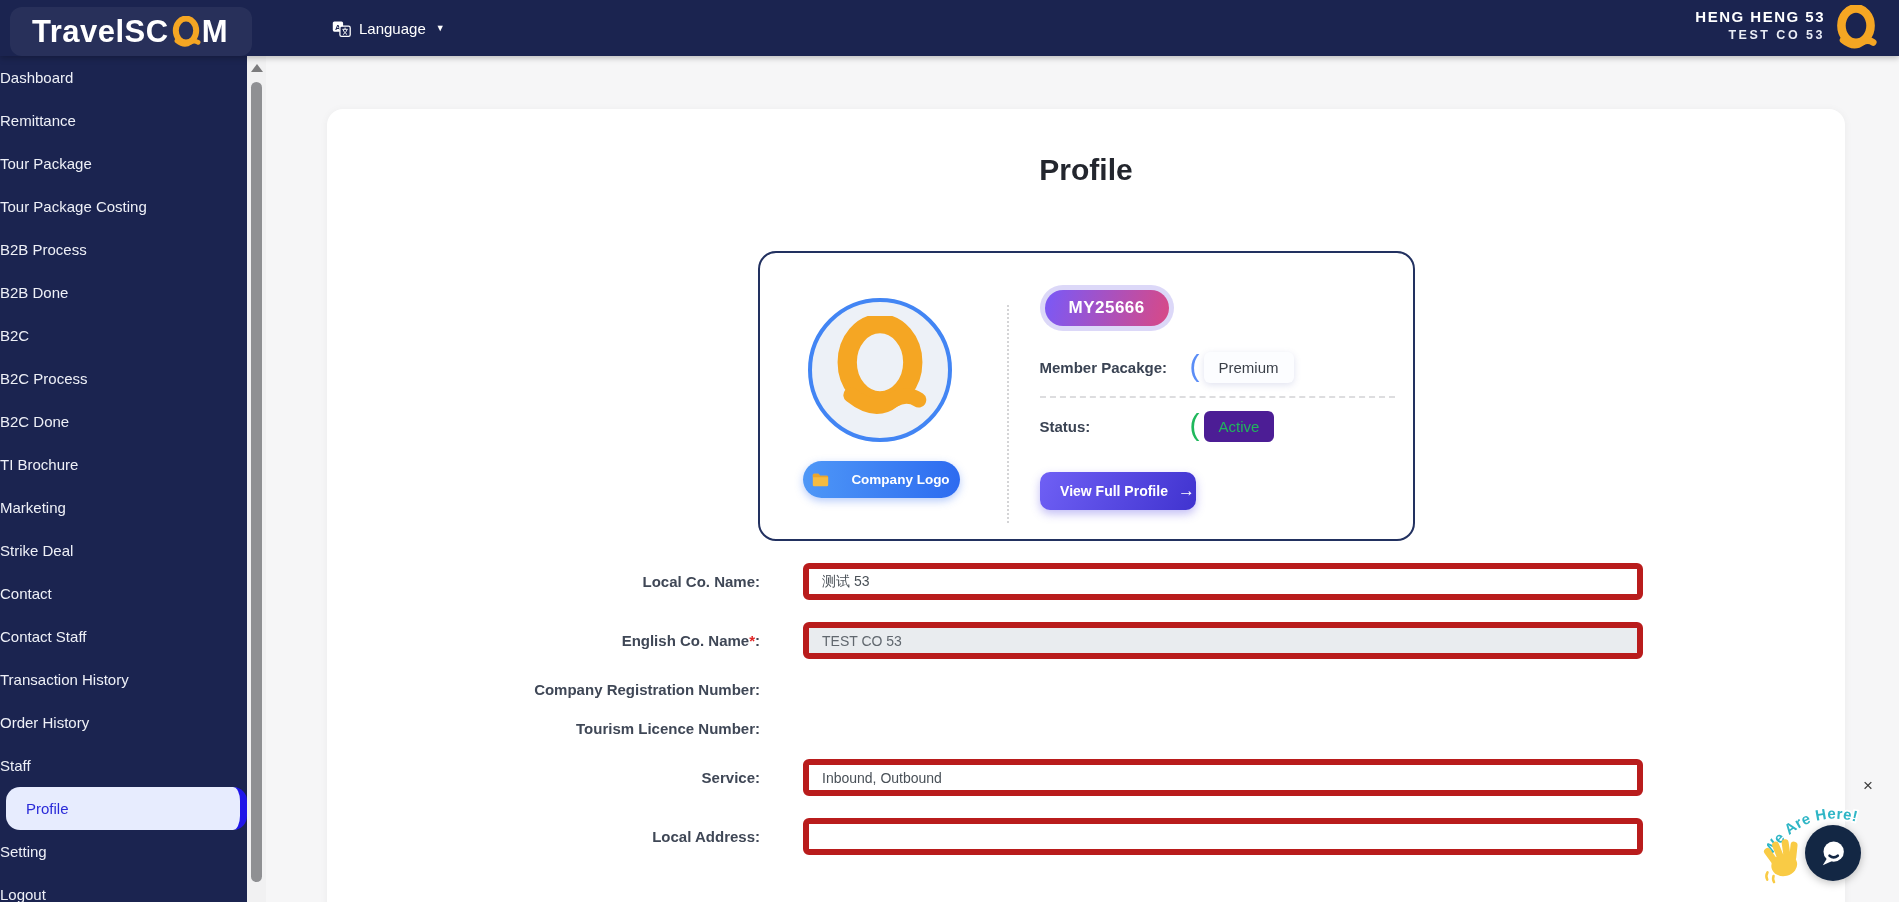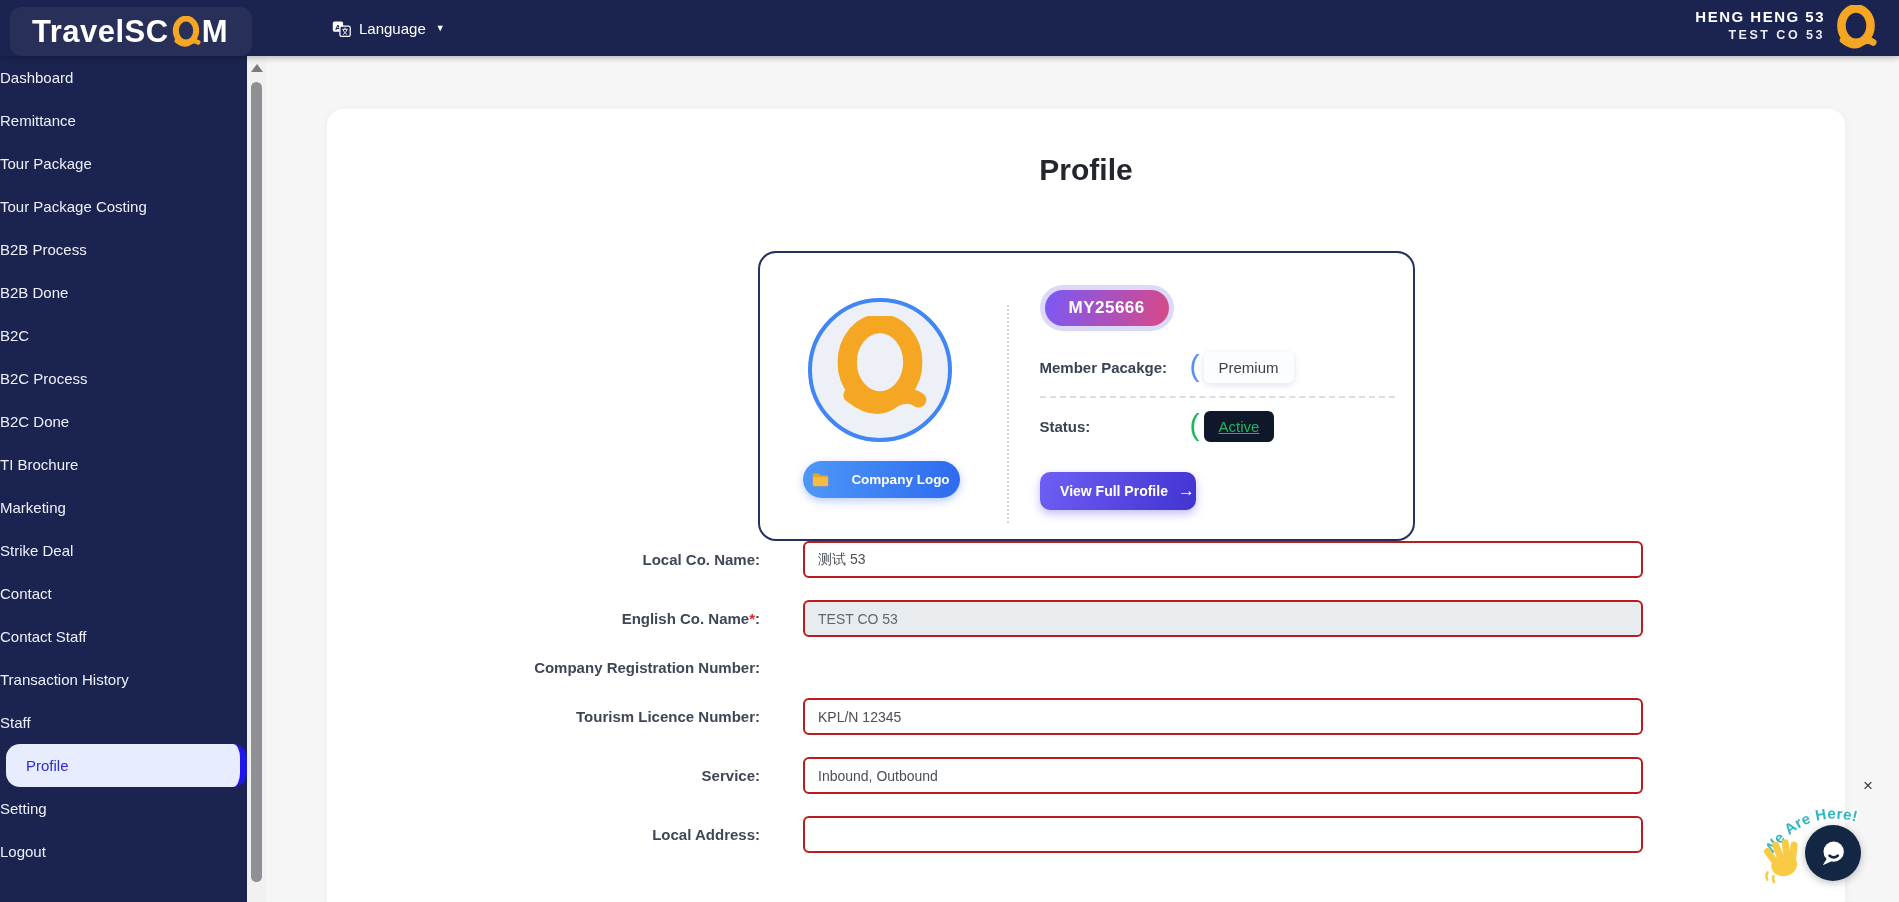--- a/index.html
+++ b/index.html
@@ -55,34 +55,34 @@
   .badge-outer { display:inline-block; margin-top:32px; padding:5px; border-radius:28px; background:#dcd8f8; }
   .badge-inner { padding:8px 24px; border-radius:23px; background:linear-gradient(105deg,#7e58f2 5%,#d44a8b 95%);
                  color:#fff; font-size:17px; font-weight:bold; letter-spacing:.5px; }
   .kv-row { display:flex; align-items:center; margin-top:21px; }
   .kv-label { flex:0 0 150px; font-size:15px; font-weight:bold; color:#3a4353; }
   .bracket { font-size:30px; font-weight:400; line-height:0; position:relative; top:-2px; margin-right:4px; }
   .bracket.blue { color:#5b8df6; }
   .bracket.green { color:#1fb85c; }
   .chip { padding:7px 15px; border-radius:6px; font-size:15px; }
   .chip.premium { background:#fcfdff; color:#3a3f48; box-shadow:0 2px 7px rgba(100,110,180,.20); }
-  .chip.active-chip { background:#0f172a; color:#21b55c;text-decoration:underline; }
+  .chip.active-chip { background:#4c1d95; color:#21b55c; }
   .dash-div { margin-top:13px; width:355px; border-top:2px dashed #dddddf; }
   .view-btn { margin-top:30px; width:156px; height:38px; border:none; border-radius:10px;
               background:linear-gradient(115deg,#6f60f5,#4033cf); color:#fff; font-size:14px; font-weight:bold;
               display:flex; align-items:center; justify-content:center; gap:10px; cursor:pointer;
               font-family:"Liberation Sans", sans-serif; box-shadow:0 4px 10px rgba(80,65,225,.35);padding-left:20px; }
   .view-arrow { font-size:17px; font-weight:normal; }
 
   
-  .pform { }
+  .pform { margin-top:22px; }
   .frow { display:flex; align-items:center; margin-bottom:22px; }
   .flabel { width:433px; text-align:right; font-size:15px; font-weight:bold; color:#3f4756; }
   .flabel .req { color:#e02424; }
-  .finput { width:840px; height:37px; margin-left:43px; border:2px solid #b91c1c; border-radius:6px;
+  .finput { width:840px; height:37px; margin-left:43px; border:6px solid #b91c1c; border-radius:6px;
             padding:0 13px; font-size:14px; color:#495057; background:#fff; outline:none;
             font-family:"Liberation Sans", sans-serif; }
   .finput:disabled, .finput.disabled { background:#e9ecef; color:#60676e; }
 
   
   .chat { position:absolute; right:0; bottom:0; width:140px; height:120px; z-index:40; }
   .chat-close { position:absolute; right:26px; top:-5px; font-size:17px; color:#3c3c3c; cursor:pointer; line-height:1; }
   .chat-arc { position:absolute; left:8px; top:16px; width:112px; height:62px; }
   .chat-hand { position:absolute; left:2px; top:56px; width:46px; height:44px; transform:rotate(-14deg); }
   .chat-bubble { position:absolute; left:46px; top:43px; width:56px; height:56px; border-radius:50%;
@@ -134,20 +134,21 @@
   <div class="side-item">B2B Done</div>
   <div class="side-item">B2C</div>
   <div class="side-item">B2C Process</div>
   <div class="side-item">B2C Done</div>
   <div class="side-item">TI Brochure</div>
   <div class="side-item">Marketing</div>
   <div class="side-item">Strike Deal</div>
   <div class="side-item">Contact</div>
   <div class="side-item">Contact Staff</div>
   <div class="side-item">Transaction History</div>
+  <div class="side-item">Order History</div>
   <div class="side-item">Staff</div>
   <div class="side-item active">Profile</div>
   <div class="side-item">Setting</div>
   <div class="side-item">Logout</div>
 </nav>
 
 <div class="vscroll">
   <div class="up"></div>
   <div class="thumb"></div>
 </div>
@@ -206,21 +207,20 @@
       </div>
       <div class="frow">
         <label class="flabel"><span>English Co. Name</span><span class="req">*</span><span>:</span></label>
         <input class="finput disabled" type="text" value="TEST CO 53" style="">
       </div>
       <div class="frow">
         <label class="flabel"><span>Company Registration Number</span><span class="req"></span><span>:</span></label>
       </div>
       <div class="frow">
         <label class="flabel"><span>Tourism Licence Number</span><span class="req"></span><span>:</span></label>
-        <input class="finput" type="text" value="KPL/N 12345" style="">
       </div>
       <div class="frow">
         <label class="flabel"><span>Service</span><span class="req"></span><span>:</span></label>
         <input class="finput" type="text" value="Inbound, Outbound" style="">
       </div>
       <div class="frow">
         <label class="flabel"><span>Local Address</span><span class="req"></span><span>:</span></label>
         <input class="finput" type="text" value="" style="">
       </div>
     </div>

